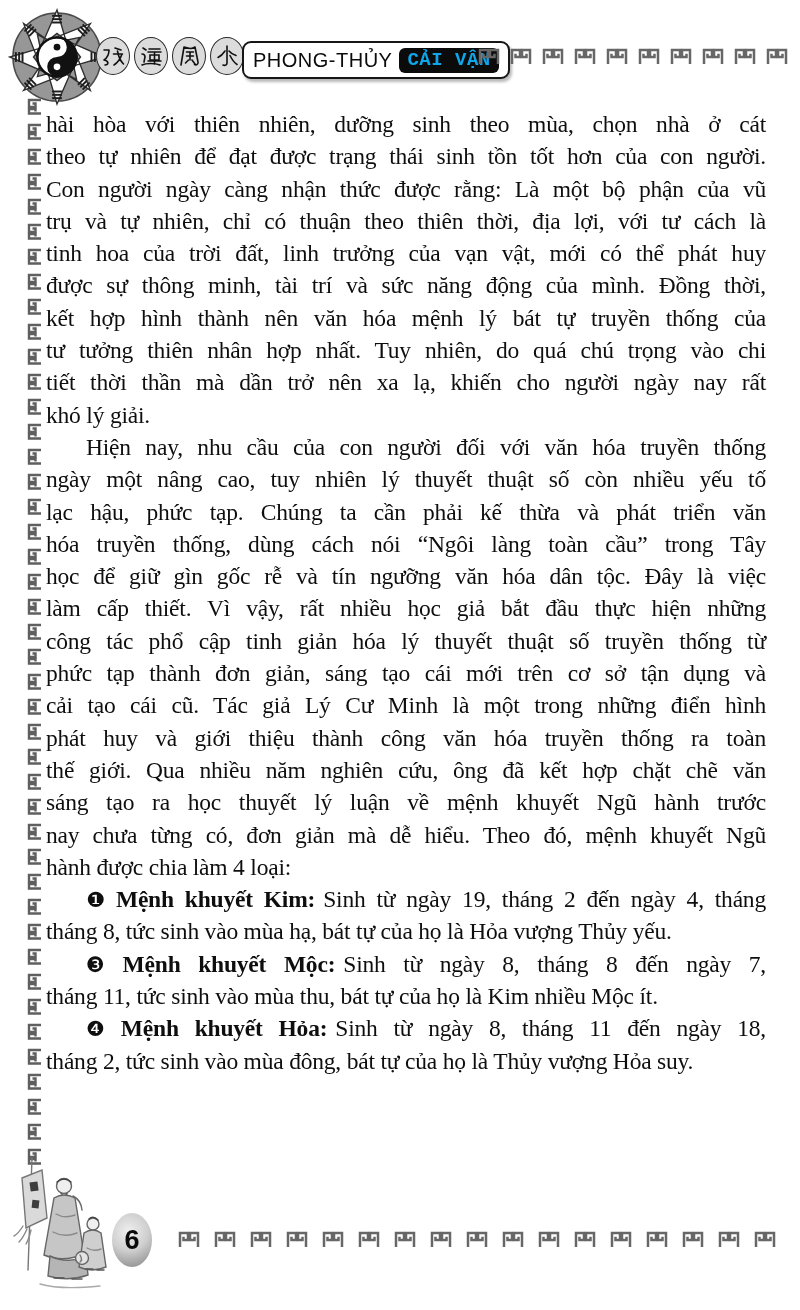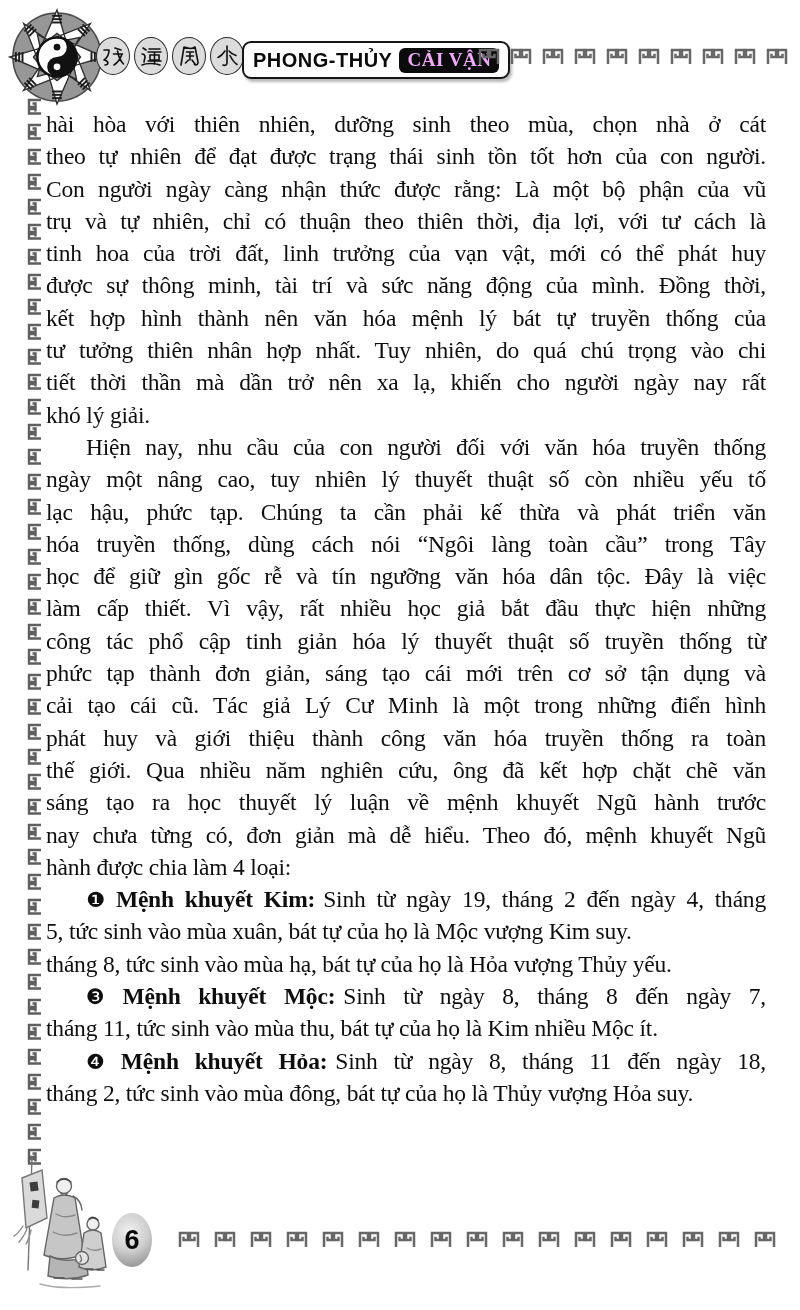--- a/index.html
+++ b/index.html
@@ -8,24 +8,24 @@
 
   
   .logo{position:absolute;left:8px;top:8px;width:98px;height:98px;}
   .medallions{position:absolute;left:96px;top:37px;display:flex;gap:4px;}
   .medallion{width:32px;height:36px;border:1.6px solid #2a2a2a;border-radius:50%;
              background:#dcdcdc;display:flex;align-items:center;justify-content:center;}
   .medallion svg{width:24px;height:26px;}
   .title-box{position:absolute;left:242px;top:41px;height:34px;display:flex;align-items:center;gap:7px;
              padding:0 9px;border:2.2px solid #161616;border-radius:9px;background:#fff;
              box-shadow:2px 3px 3px #b9b9b9;}
-  .title-plain{font-family:"Liberation Sans","DejaVu Sans",sans-serif;font-weight:700;
+  .title-plain{font-family:"Liberation Sans","DejaVu Sans",sans-serif;font-weight:400;
                font-size:20px;letter-spacing:.5px;color:#0b0b0b;white-space:nowrap;}
-  .title-pill{font-family:Liberation Serif, serif;font-weight:900;
-              font-size:19px;letter-spacing:.5px;color:#f0abfc;background:#0b0b0b;
+  .title-pill{font-family:Liberation Mono, monospace;font-weight:900;
+              font-size:19px;letter-spacing:.5px;color:#0ea5e9;background:#0b0b0b;
               border-radius:6px;padding:1px 8px 2px;white-space:nowrap;}
   .fret-row{position:absolute;display:flex;}
   .fret-row.header{left:478px;top:48px;gap:10px;}
   .fret-row.footer{left:178px;top:1231px;gap:14px;}
   .fret-col{position:absolute;left:27px;top:98px;display:flex;flex-direction:column;gap:8px;}
 
   
   .textblock{position:absolute;left:46px;top:100px;width:720px;margin-top:8px;}
   .line{height:32.3px;line-height:32.3px;font-size:23.5px;letter-spacing:-0.2px;
         text-align:justify;text-align-last:justify;white-space:normal;}
@@ -487,21 +487,20 @@
       <div class="line">thế giới. Qua nhiều năm nghiên cứu, ông đã kết hợp chặt chẽ văn</div>
       <div class="line">sáng tạo ra học thuyết lý luận về mệnh khuyết Ngũ hành trước</div>
       <div class="line">nay chưa từng có, đơn giản mà dễ hiểu. Theo đó, mệnh khuyết Ngũ</div>
       <div class="line para-end">hành được chia làm 4 loại:</div>
     </div>
 
   <div class="item">
     <div class="line item-head">
       <span class="bullet">❶</span><b class="item-title">Mệnh khuyết Kim:</b><span>Sinh từ ngày 19, tháng 2 đến ngày 4, tháng</span>
     </div>
-    <div class="line para-end">5, tức sinh vào mùa xuân, bát tự của họ là Mộc vượng Kim suy.</div>
   </div>
 
   <div class="item">
     <div class="line para-end">tháng 8, tức sinh vào mùa hạ, bát tự của họ là Hỏa vượng Thủy yếu.</div>
   </div>
 
   <div class="item">
     <div class="line item-head">
       <span class="bullet">❸</span><b class="item-title">Mệnh khuyết Mộc:</b><span>Sinh từ ngày 8, tháng 8 đến ngày 7,</span>
     </div>

